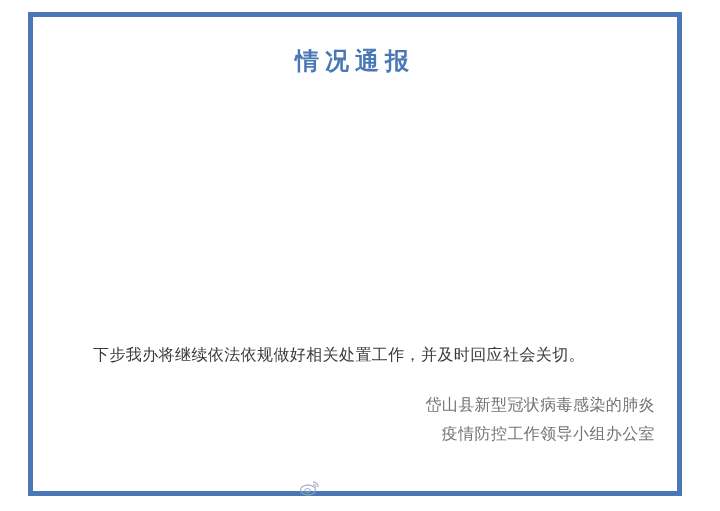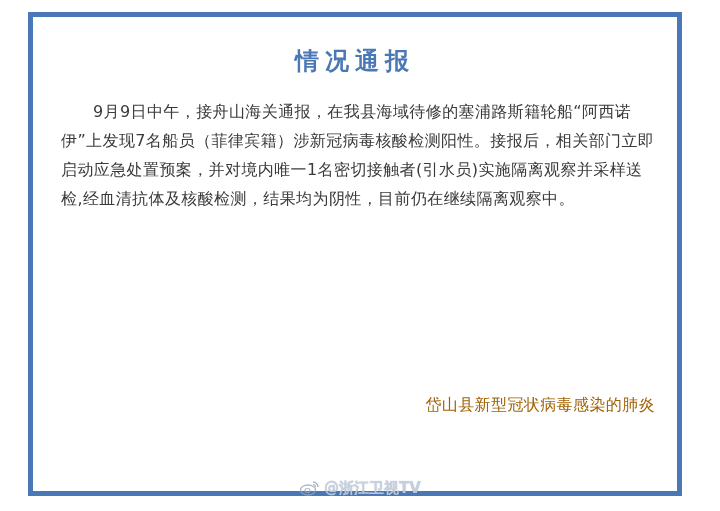--- a/index.html
+++ b/index.html
@@ -46,21 +46,21 @@
       letter-spacing: 0.4px;
     }
     .p1 { top: 80px; }
     .p2 { top: 216px; }
     .p3 { top: 323px; }
     .sign {
       position: absolute;
       right: 22px;
       font-size: 16px;
       line-height: 29px;
-      color: #a16207;
+      color: #737373;
       letter-spacing: 0.4px;
     }
     .s1 { top: 373px; }
     .s2 { top: 402px; }
     .s3 { top: 431px; }
     .watermark {
       position: absolute;
       left: 300px;
       top: 477px;
       height: 22px;
@@ -78,28 +78,28 @@
       position: relative;
     }
     .wb-icon svg { width: 20px; height: 16px; display: block; }
   </style>
 </head>
 <body>
 
 <div class="frame">
   <div class="title">情况通报</div>
 
-  <div class="para p1">9月9日中午，接舟山海关通报，在我县海域待修的塞浦路斯籍轮船“阿西诺伊”上发现7名船员（菲律宾籍）涉新冠病毒核酸检测阳性。接报后，相关部门立即启动应急处置预案，并对境内唯一1名密切接触者(引水员)实施隔离观察并采样送检,经血清抗体及核酸检测，结果均为阴性，目前仍在继续隔离观察中。</div>
+  <div class="para p3">下步我办将继续依法依规做好相关处置工作，并及时回应社会关切。</div>
 
   <div class="sign s1">岱山县新型冠状病毒感染的肺炎</div>
+  <div class="sign s2">疫情防控工作领导小组办公室</div>
 </div>
 
 <div class="watermark">
   <span class="wb-icon">
     <svg viewBox="0 0 20 16">
       <ellipse cx="8" cy="10" rx="7.5" ry="5" fill="none" stroke="rgba(150,165,190,0.8)" stroke-width="1.4"></ellipse>
       <ellipse cx="7.5" cy="10.5" rx="2.5" ry="2" fill="none" stroke="rgba(150,165,190,0.8)" stroke-width="1.2"></ellipse>
       <path d="M13 2 A5 5 0 0 1 18 7" fill="none" stroke="rgba(150,165,190,0.8)" stroke-width="1.4"></path>
       <path d="M13 4.5 A2.5 2.5 0 0 1 15.5 7" fill="none" stroke="rgba(150,165,190,0.8)" stroke-width="1.2"></path>
     </svg>
   </span>
-  <span>@浙江卫视TV</span>
 </div>
 
 </body></html>

